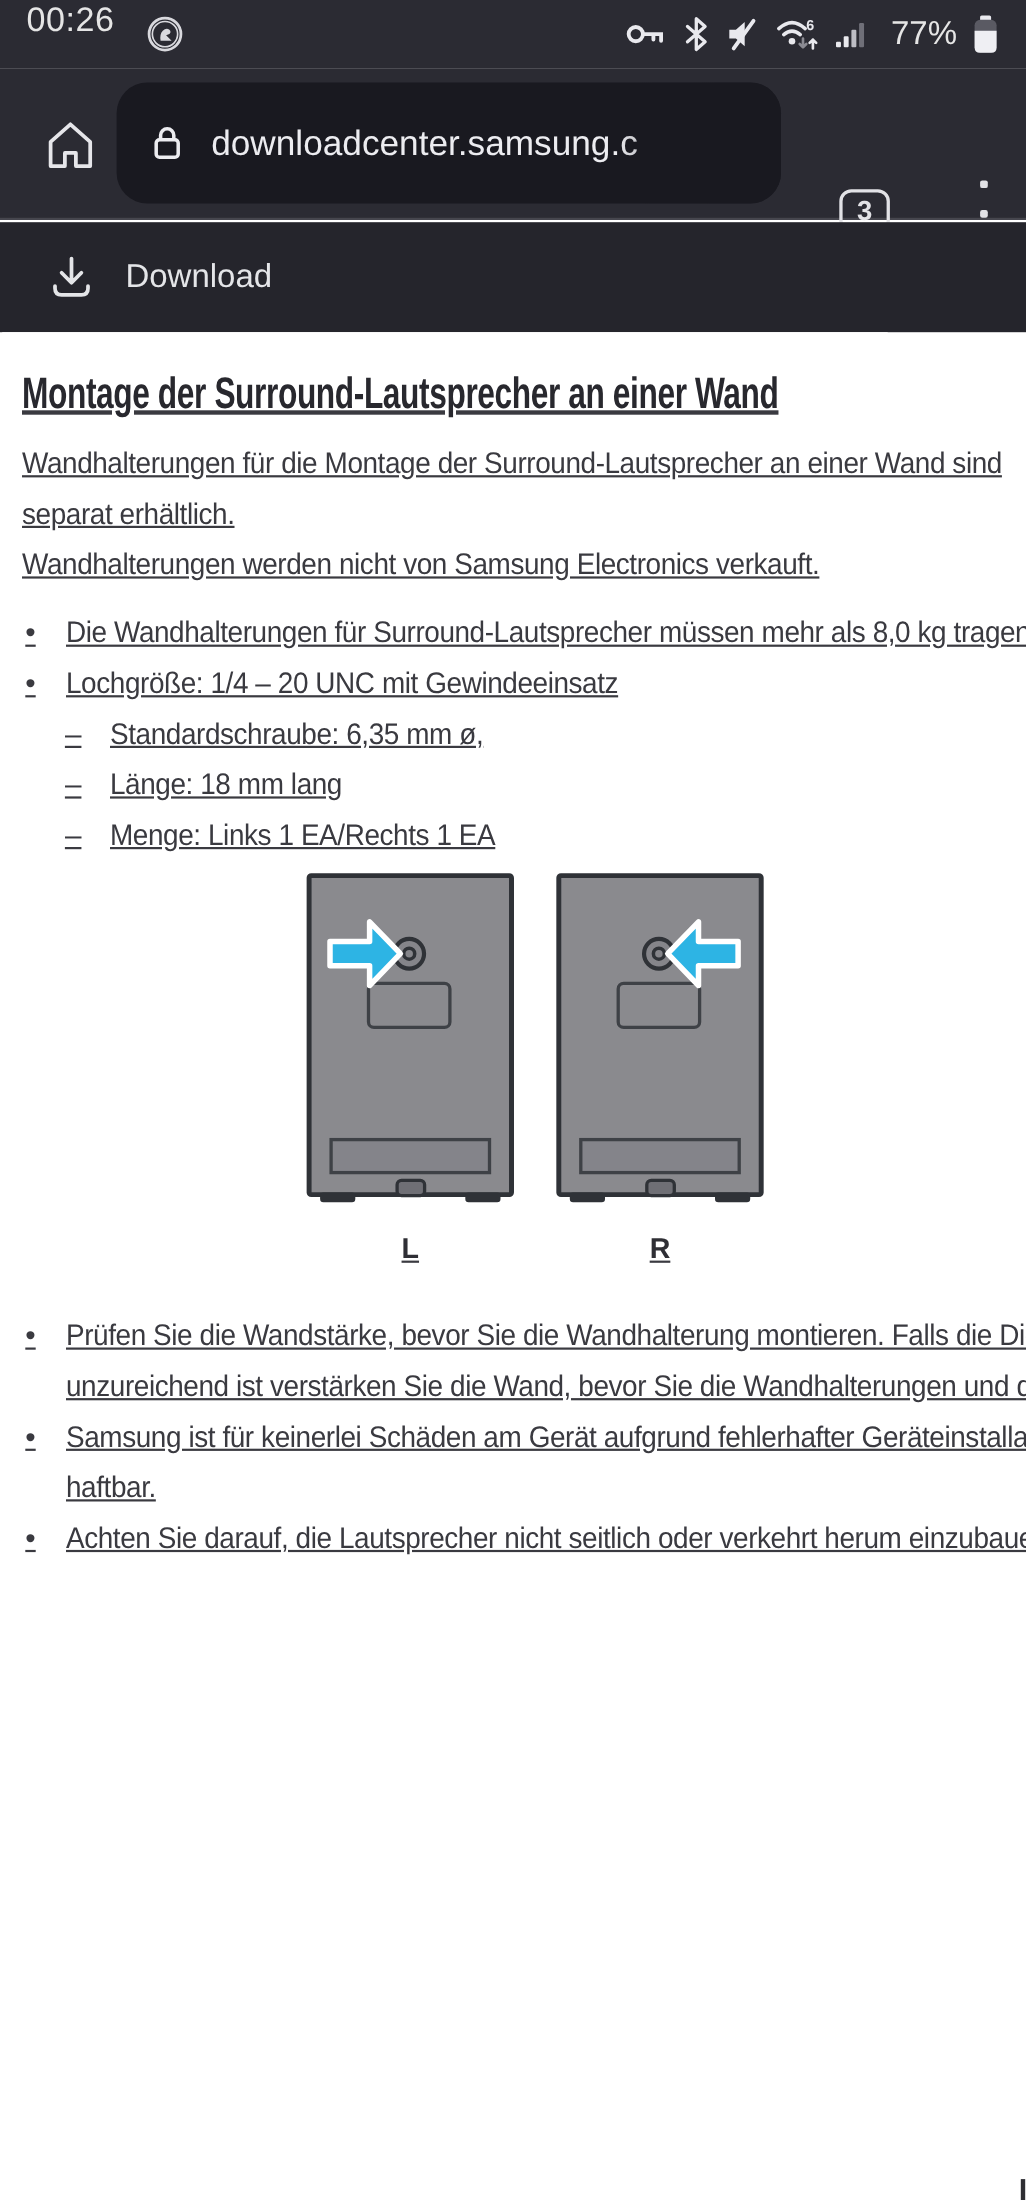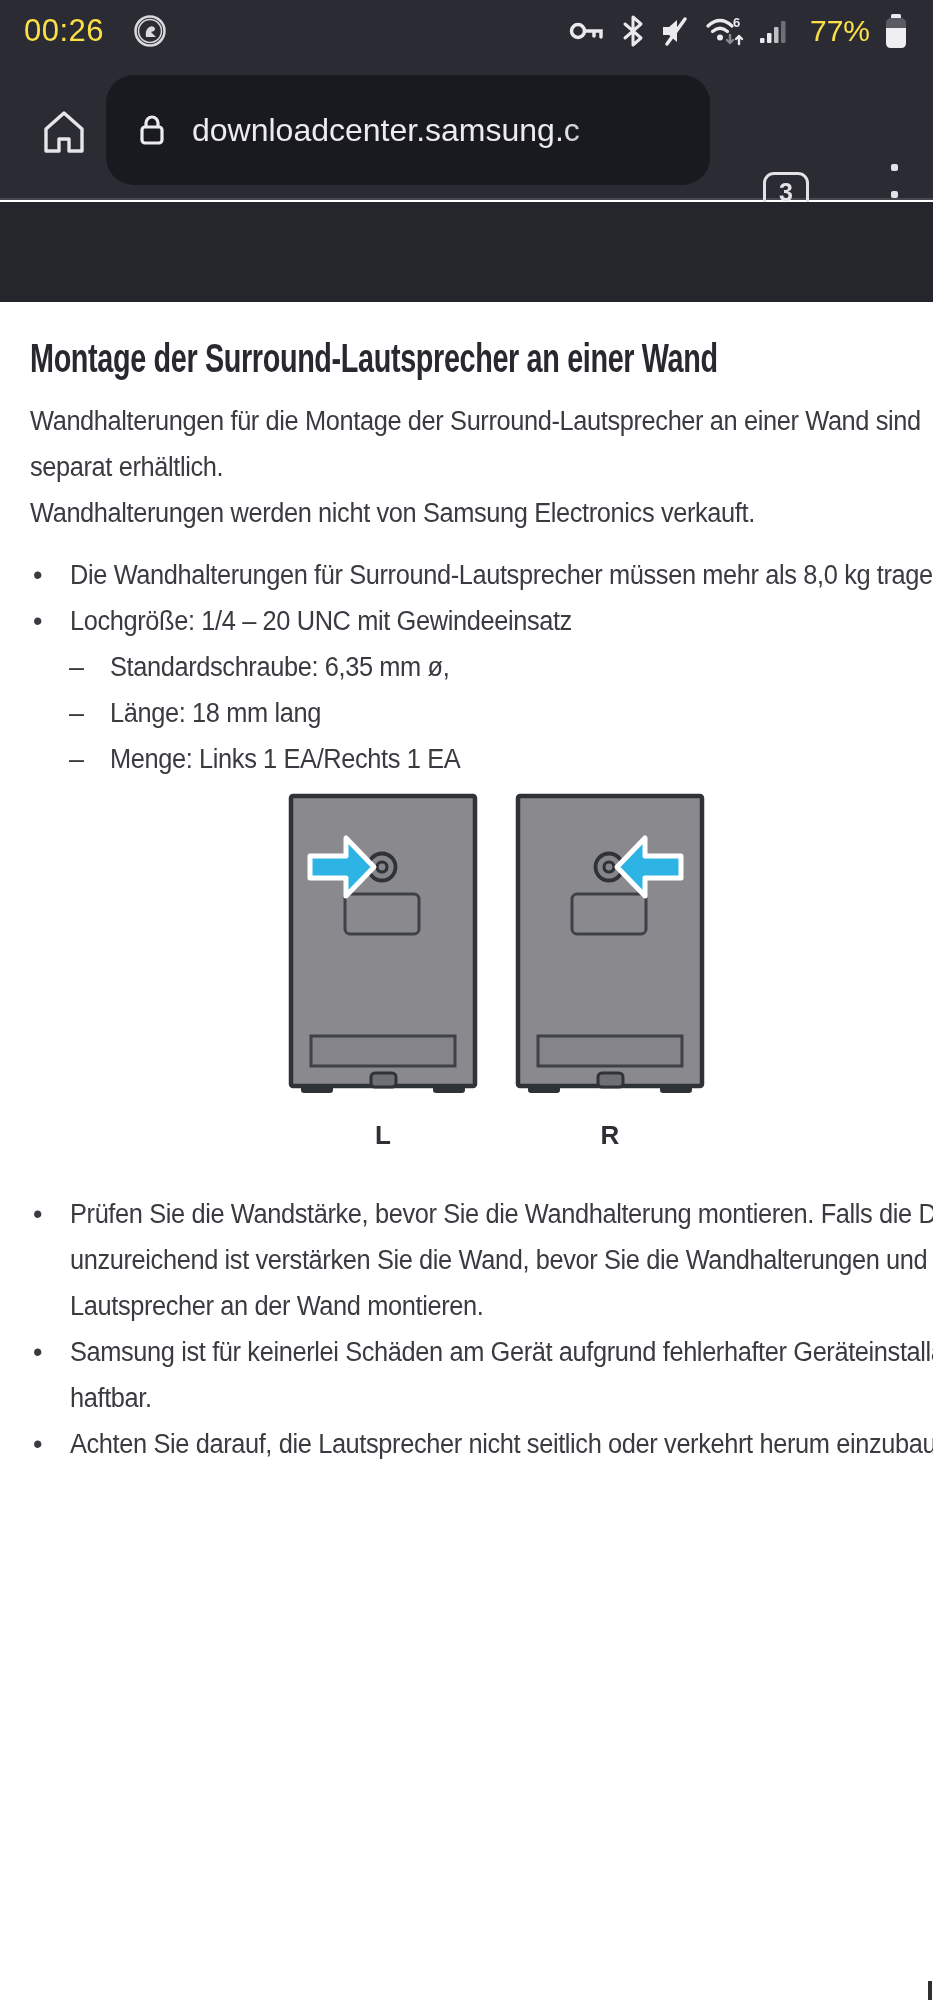--- a/index.html
+++ b/index.html
@@ -3,22 +3,22 @@
 <meta charset="utf-8">
 <style>
   html,body { margin:0; padding:0; background:#000; }
   .screen {
     position:relative; width:933px; height:2000px; overflow:hidden;
     background:#ffffff; font-family:"Liberation Sans", sans-serif;
   }
   
   .status-bar {
     position:absolute; top:0; left:0; width:100%; height:62px;
-    background:#2b2b33; display:flex; align-items:center;
-    color:#fde047; box-sizing:border-box; padding:0 24px;gap:12px;
+    background:#2b2b33; display:flex; 
+    color:#e5e5e5; box-sizing:border-box; padding:0 24px;gap:12px;
   }
   .sb-time { font-size:31px; letter-spacing:0.5px; }
   .sb-notif { margin-left:16px; display:flex; align-items:center; }
   .sb-right { margin-left:auto; display:flex; align-items:center; gap:13px; }
   .sb-batt-pct { font-size:30px; margin-left:8px; }
   
   .toolbar {
     position:absolute; top:62px; left:0; width:100%; height:138px;
     background:#2b2b33; border-bottom:2px solid #46464e; box-sizing:border-box;
   }
@@ -50,21 +50,21 @@
   }
   .menu-dot { width:7px; height:7px; background:#e2e2e6; border-radius:2px; }
   
   .download-bar {
     position:absolute; top:202px; left:0; width:100%; height:100px;
     background:#25252c; display:flex; align-items:center; box-sizing:border-box;
     padding-left:44px; gap:56px;
   }
   .dl-action { display:flex; align-items:center; gap:28px; color:#e4e5e8; font-size:30px; }
   
-  .content { position:absolute; top:302px; left:12px; width:805px; bottom:0; background:#fff; color:#3a3a40; }
+  .content { position:absolute; top:302px; left:2px; width:805px; bottom:0; background:#fff; color:#3a3a40;text-decoration:underline; }
   .doc-title {
     margin:32px 0 0 18px; font-size:40px; font-weight:bold; color:#28282e;
     white-space:nowrap; transform:scaleX(0.72); transform-origin:left center;
     letter-spacing:-0.5px; line-height:48px;
   }
   .cline {
     margin-left:18px; font-size:27px; line-height:46px; white-space:nowrap;
     transform:scaleX(0.94); transform-origin:left center; letter-spacing:-0.4px;
   }
   .first-line { margin-top:16px; }
@@ -172,20 +172,29 @@
       <span>3</span>
     </div>
     <div class="menu-btn">
       <span class="menu-dot"></span>
       <span class="menu-dot"></span>
       <span class="menu-dot"></span>
     </div>
   </div>
 
   <div class="download-bar">
+    <div class="dl-action">
+      <span>
+        <svg width="42" height="42" viewBox="0 0 42 42">
+          <path d="M21 4 V25 M12 17 l9 9 l9 -9" fill="none" stroke="#e4e5e8" stroke-width="3.4" stroke-linecap="round" stroke-linejoin="round"></path>
+          <path d="M6 29 v2 q0 6 6 6 h18 q6 0 6 -6 v-2" fill="none" stroke="#e4e5e8" stroke-width="3.4" stroke-linecap="round"></path>
+        </svg>
+      </span>
+      <span>Download</span>
+    </div>
   </div>
 
   <main class="content">
     <h1 class="doc-title">Montage der Surround-Lautsprecher an einer Wand</h1>
 
     <div class="cline first-line">Wandhalterungen für die Montage der Surround-Lautsprecher an einer Wand sind</div>
     <div class="cline">separat erhältlich.</div>
     <div class="cline">Wandhalterungen werden nicht von Samsung Electronics verkauft.</div>
 
 
@@ -244,24 +253,20 @@
     <div class="notes">
       <div class="brow">
         <span class="mk">•</span>
         <span class="tx">Prüfen Sie die Wandstärke, bevor Sie die Wandhalterung montieren. Falls die Dicke</span>
       </div>
       <div class="brow">
         <span class="mk"></span>
         <span class="tx">unzureichend ist verstärken Sie die Wand, bevor Sie die Wandhalterungen und die</span>
       </div>
       <div class="brow">
-        <span class="mk"></span>
-        <span class="tx">Lautsprecher an der Wand montieren.</span>
-      </div>
-      <div class="brow">
         <span class="mk">•</span>
         <span class="tx">Samsung ist für keinerlei Schäden am Gerät aufgrund fehlerhafter Geräteinstallation</span>
       </div>
       <div class="brow">
         <span class="mk"></span>
         <span class="tx">haftbar.</span>
       </div>
       <div class="brow">
         <span class="mk">•</span>
         <span class="tx">Achten Sie darauf, die Lautsprecher nicht seitlich oder verkehrt herum einzubauen.</span>

